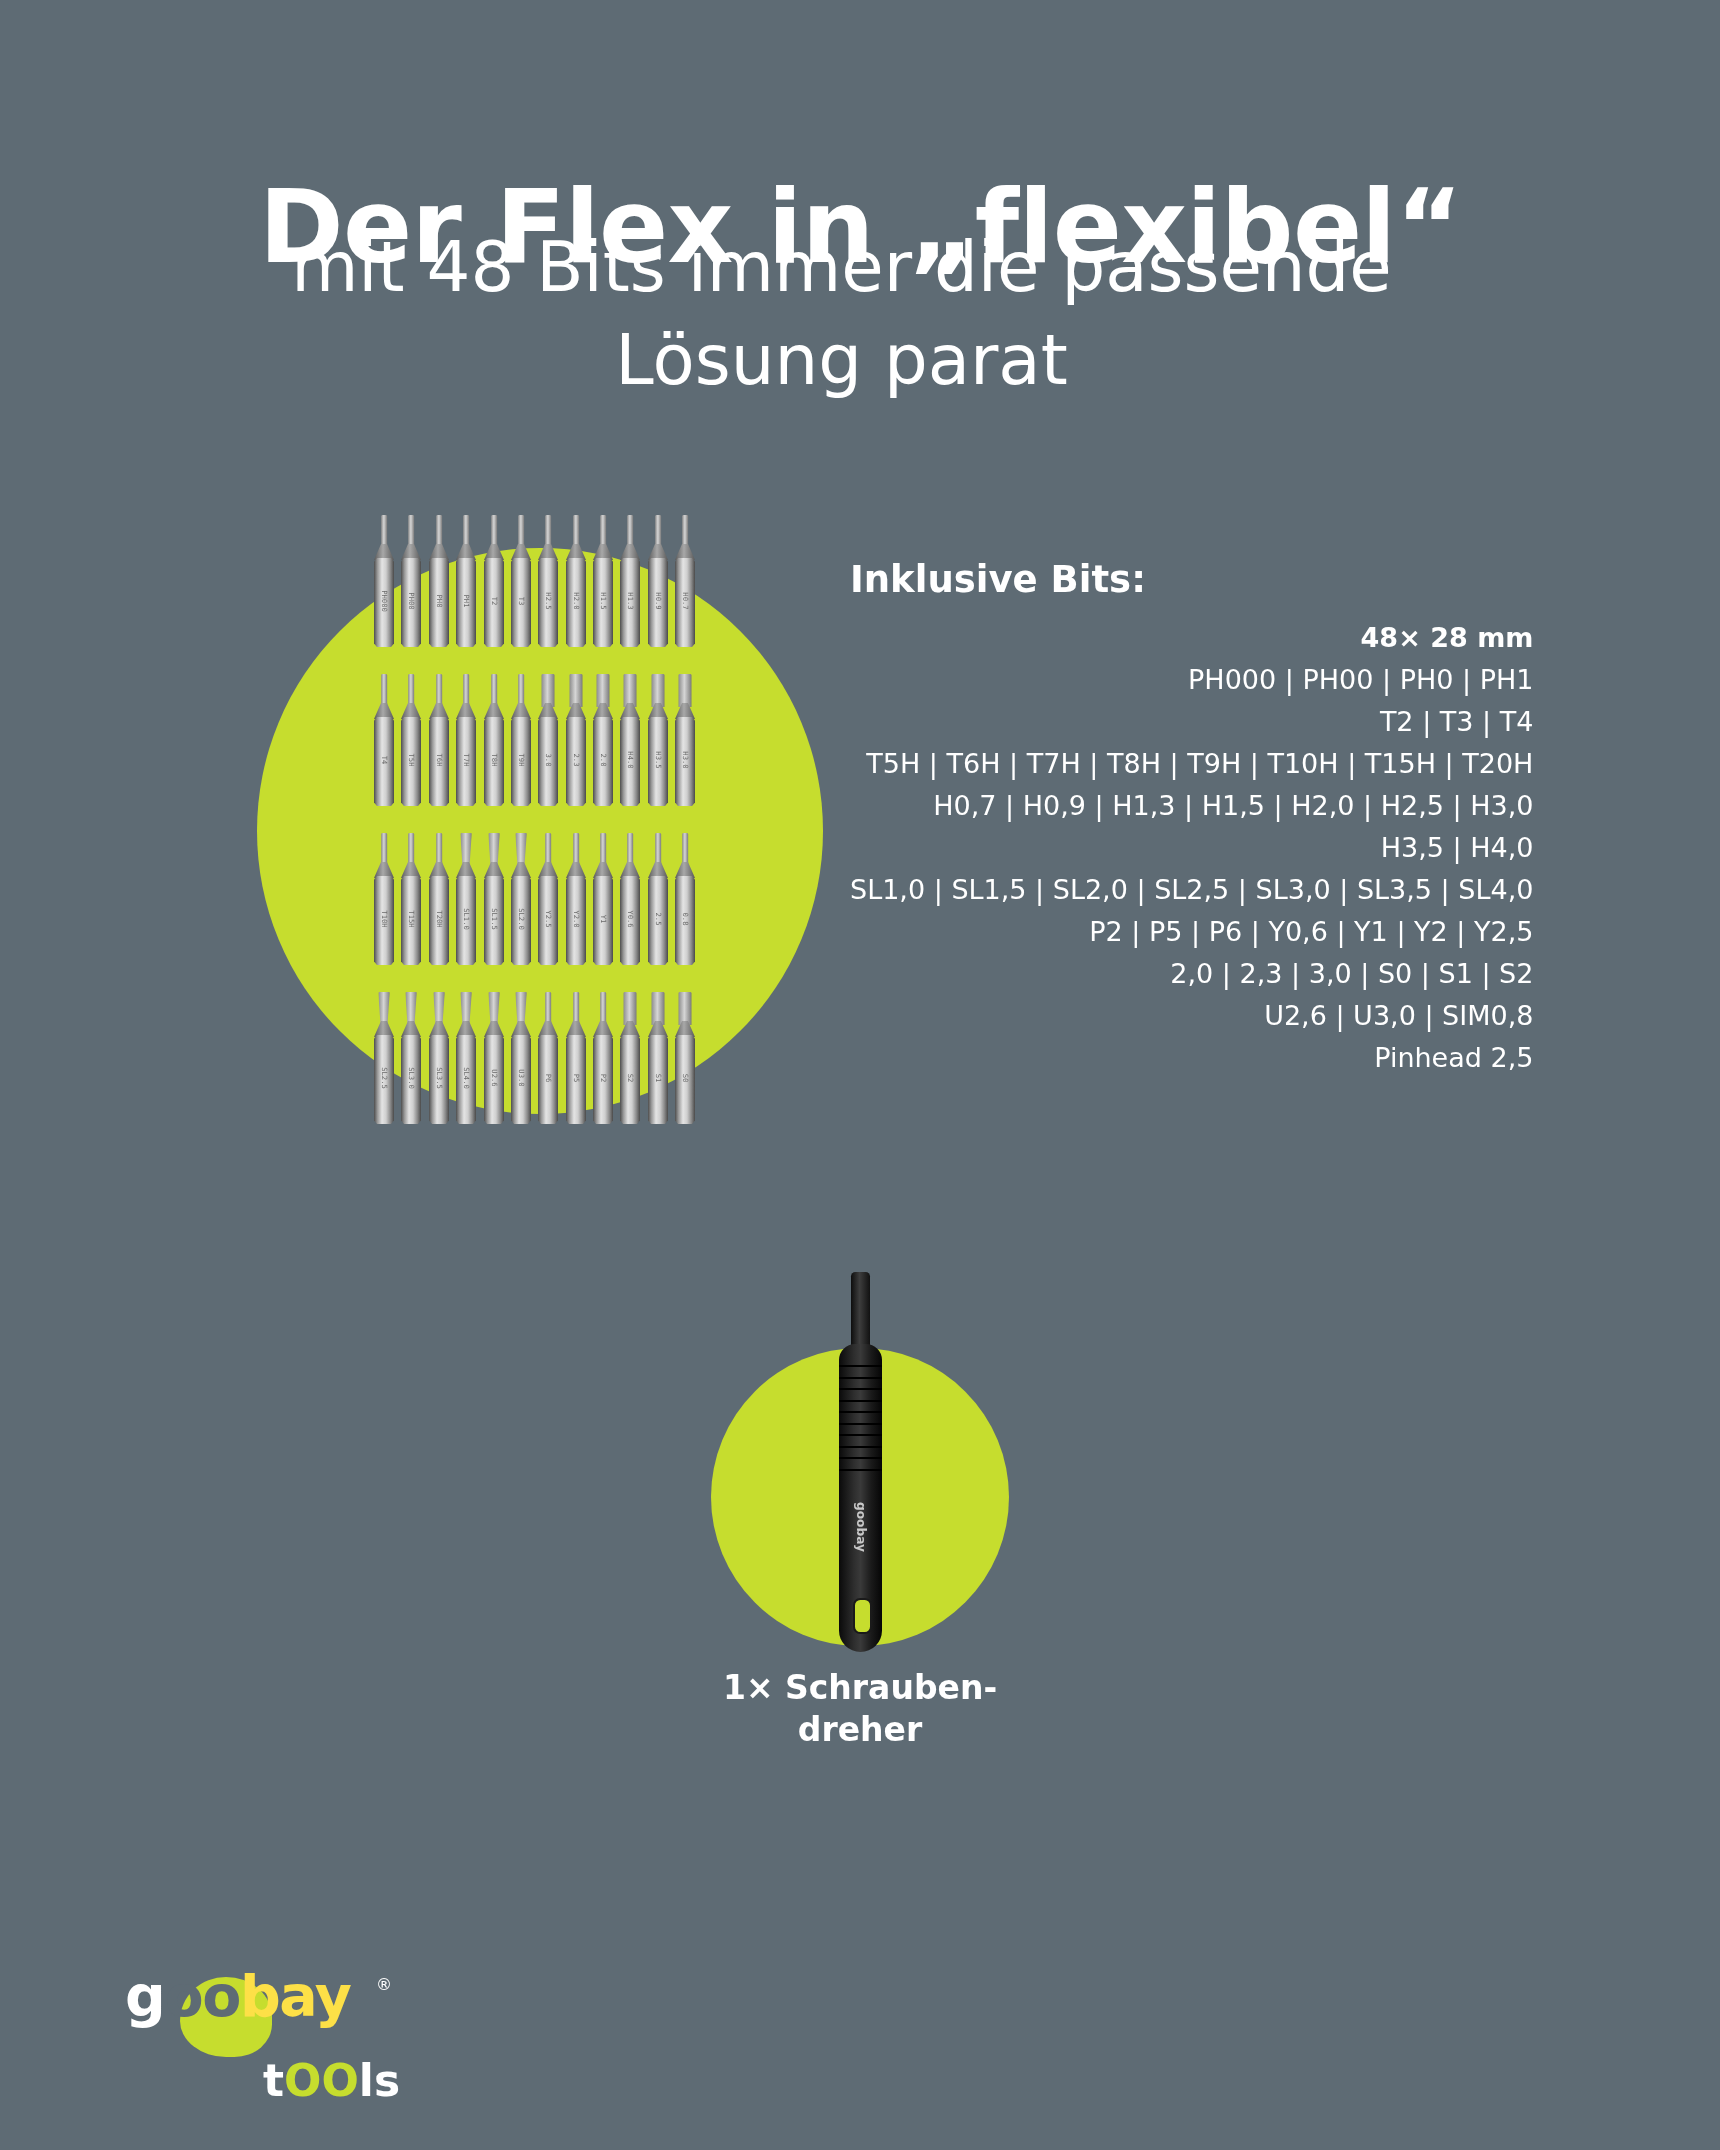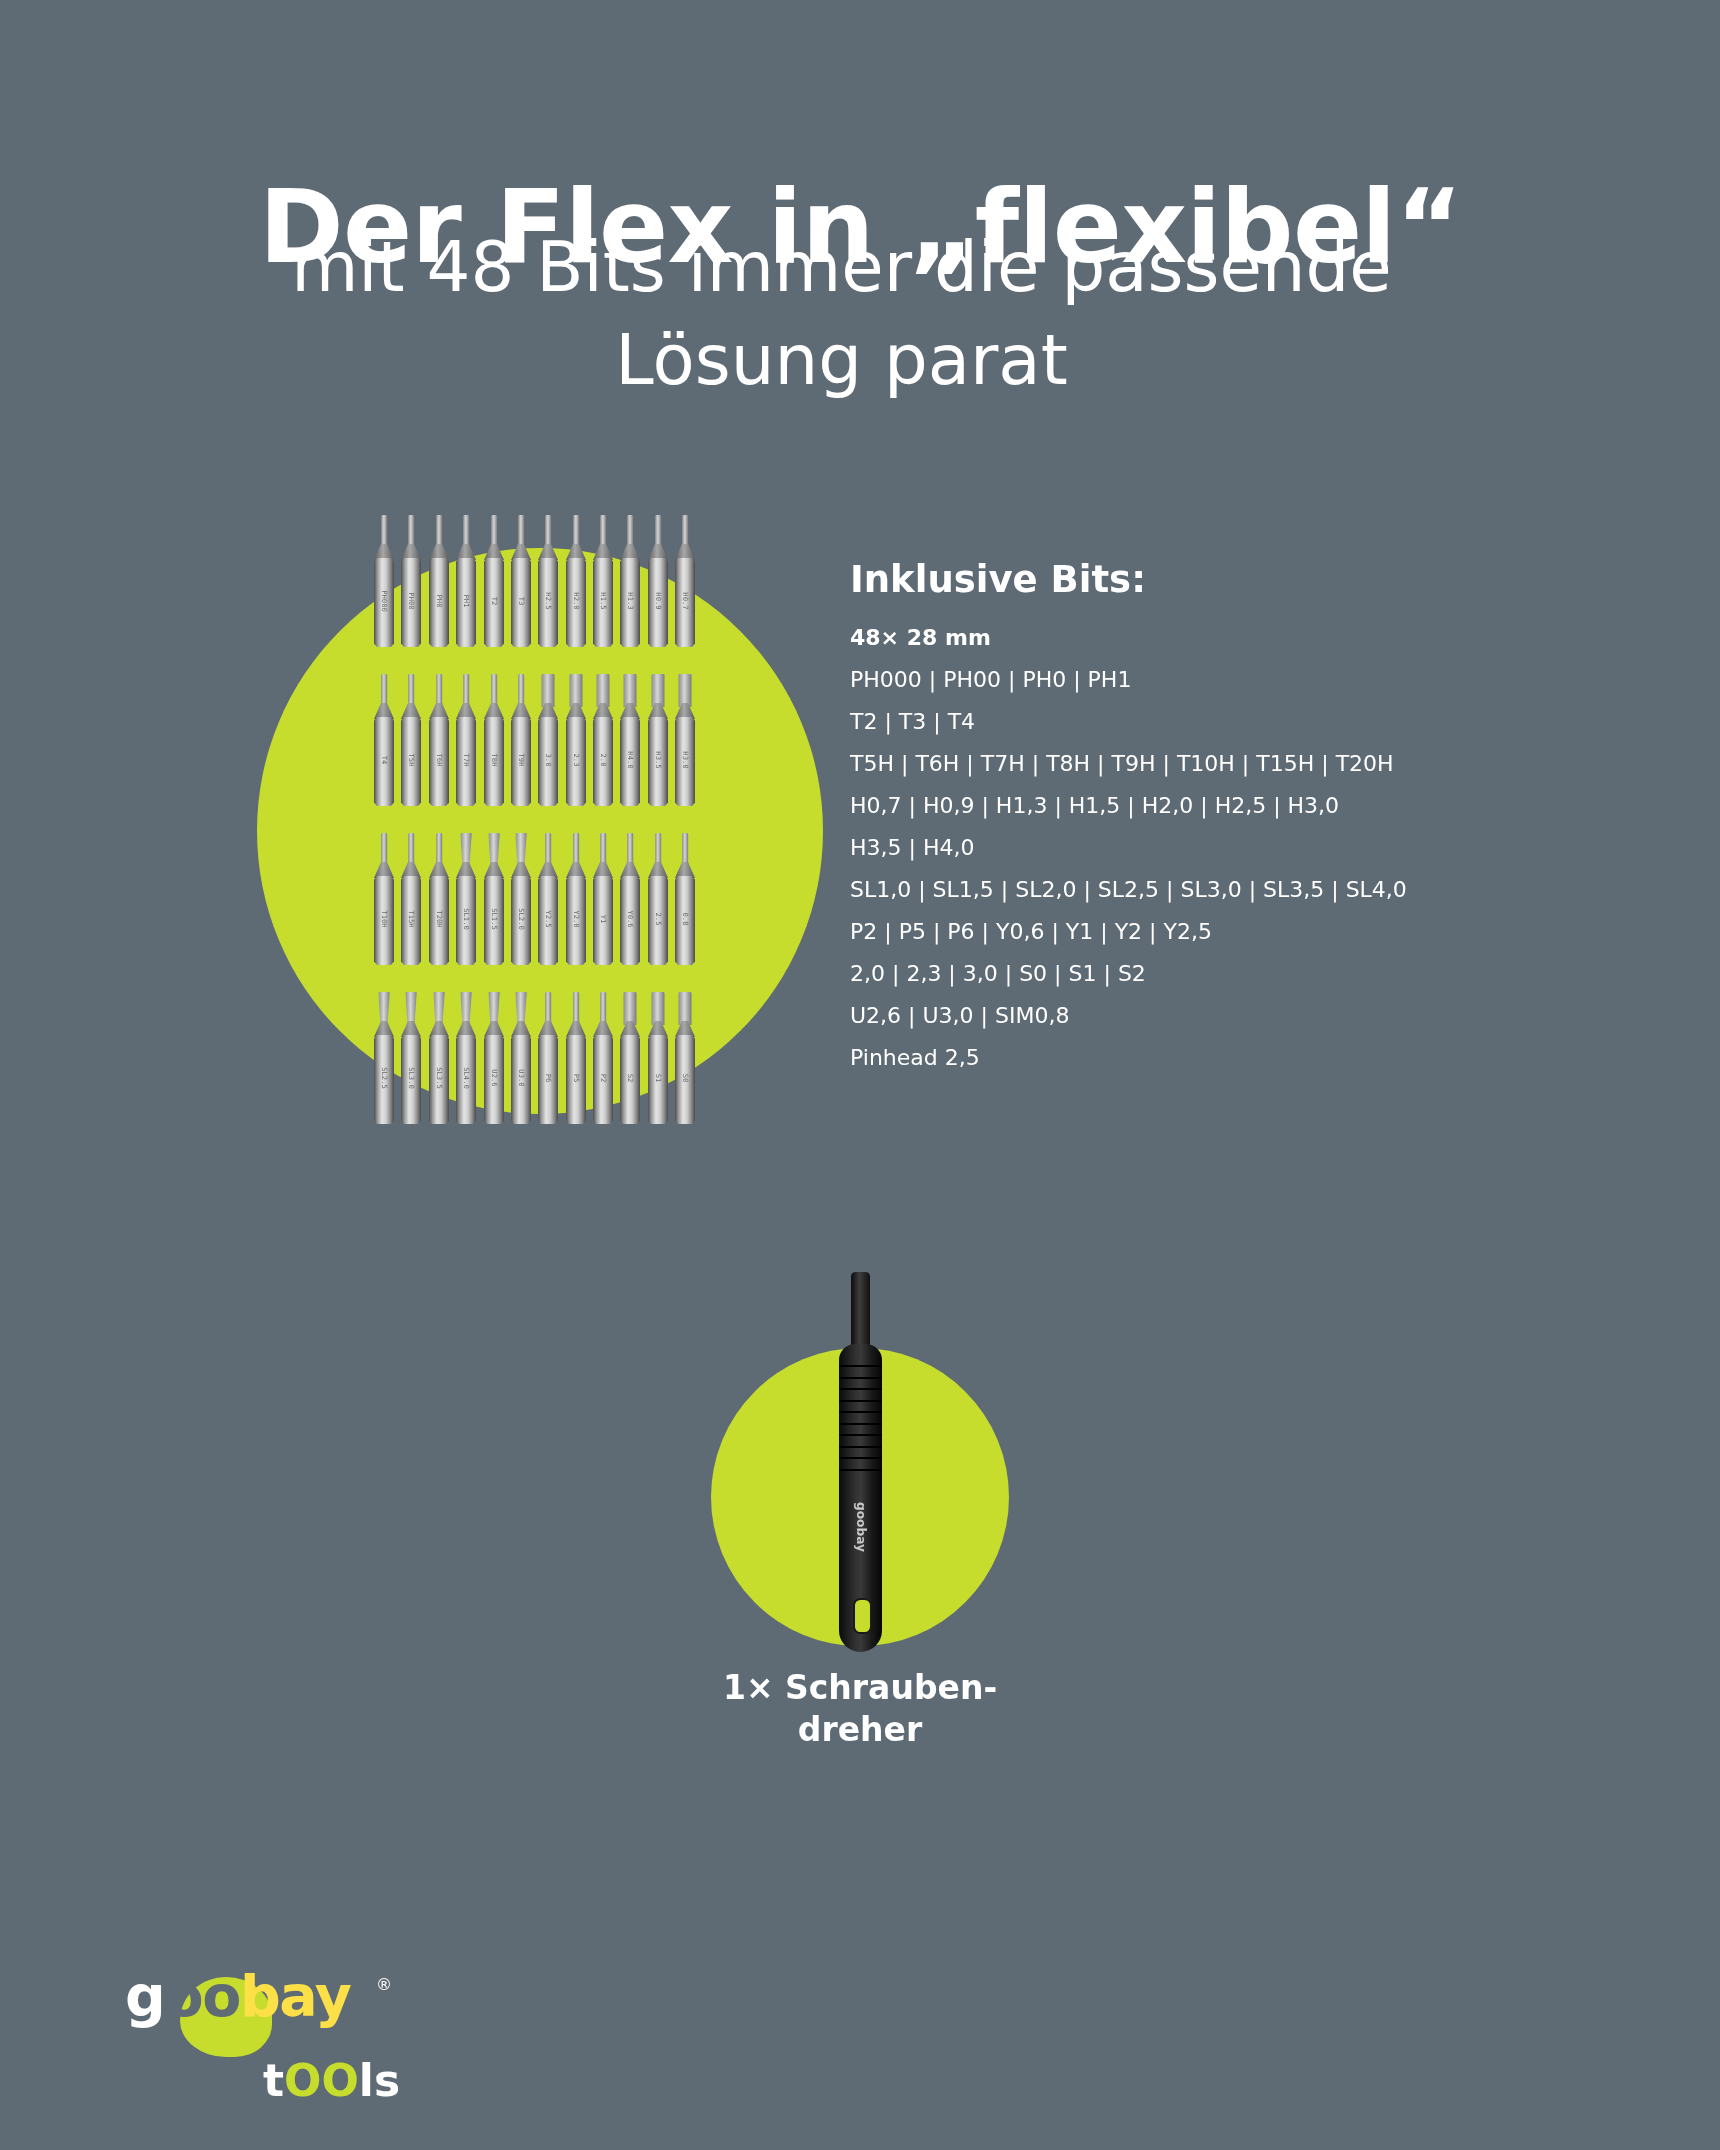--- a/index.html
+++ b/index.html
@@ -46,21 +46,21 @@
   }
   .bit .lbl {
     position:absolute; left:50%; top:86px; transform:translate(-50%,-50%) rotate(90deg);
     font-family:"DejaVu Sans Mono", monospace; font-size:7.2px; color:#6b6b6b; white-space:nowrap;
   }
   .bit.wide .tip { width:13px; height:33px; }
   .bit.flat .tip { width:11.5px; clip-path:polygon(0 0,100% 0,80% 100%,20% 100%); }
 
   .bits-info { position:absolute; left:850px; top:558px; }
   .bits-title { font-size:37px; font-weight:bold; margin-bottom:16px; letter-spacing:0px; }
-  .bits-list div { font-size:22px; line-height:42px; white-space:nowrap; }
+  .bits-list div { font-size:27px; line-height:42px; white-space:nowrap;text-align:right; }
   .bits-list .first { font-weight:bold; }
 
   .screwdriver { position:absolute; left:839px; top:1272px; width:43px; height:380px; }
   .sd-tip {
     position:absolute; left:12.2px; top:0; width:18.6px; height:79px;
     background:linear-gradient(90deg,#0d0d0d,#3d3d3d 45%,#111);
     border-radius:4.3px 4.3px 0 0;
   }
   .sd-body {
     position:absolute; left:0; top:72px; width:43px; height:308px;

